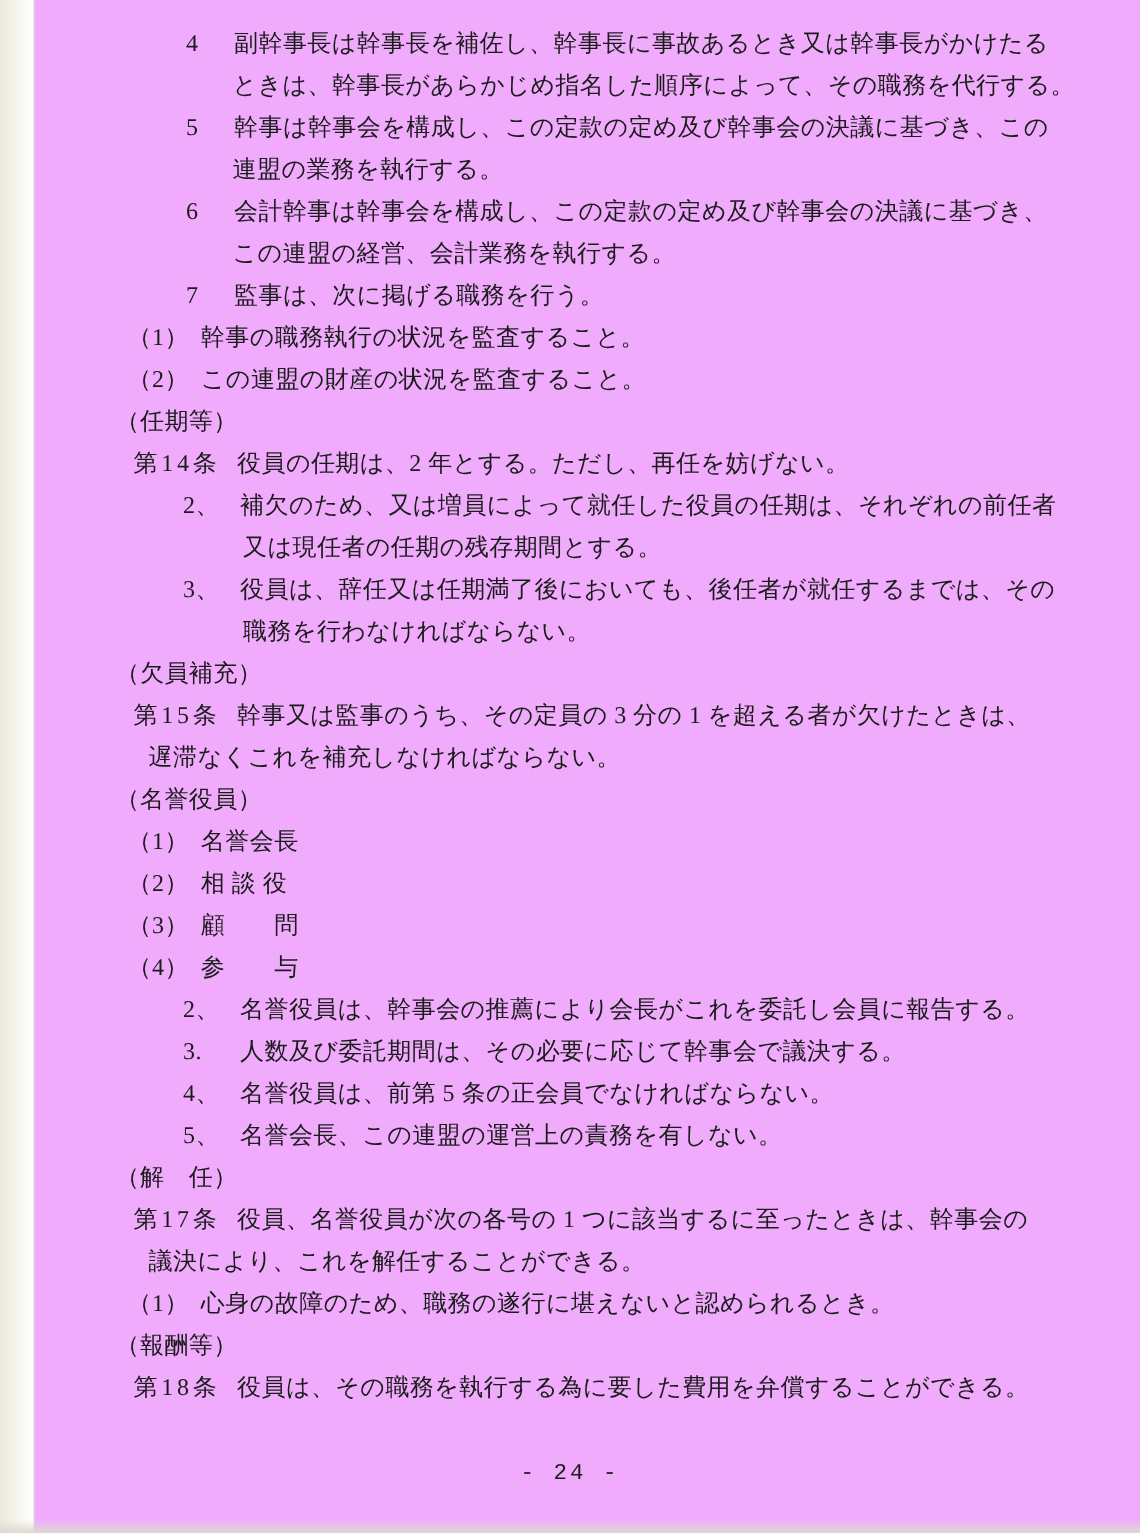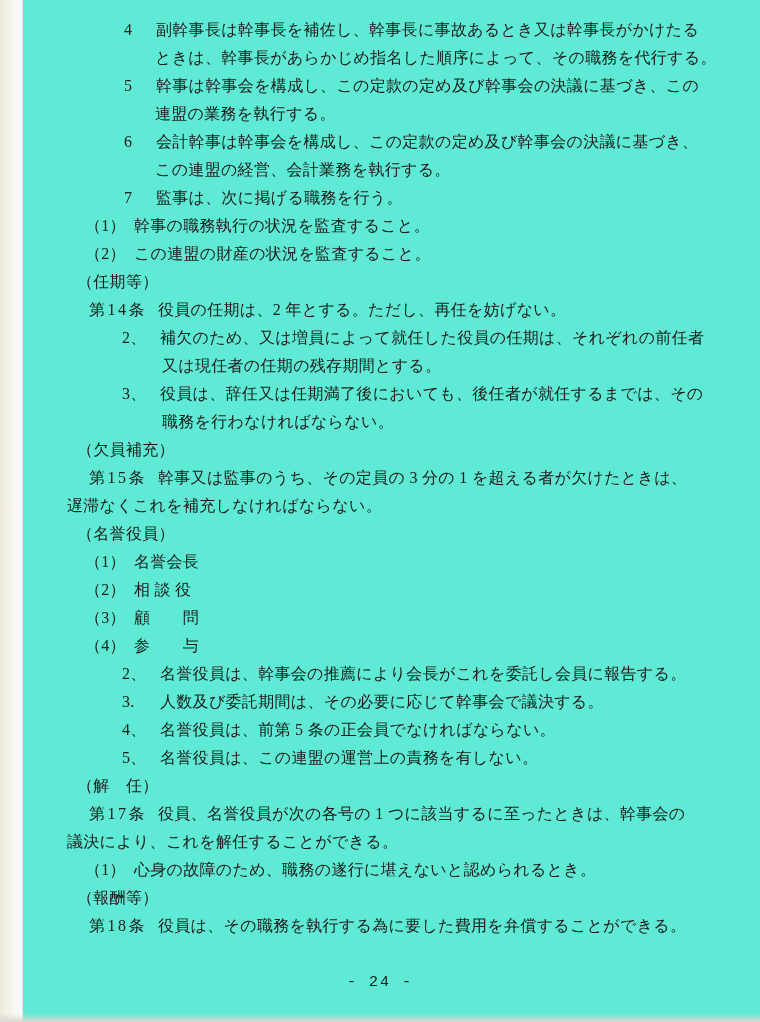--- a/index.html
+++ b/index.html
@@ -6,21 +6,21 @@
   body{
     width:760px;height:1022px;
     background:#ffffff;
     font-family:"Liberation Serif","DejaVu Serif",serif;
     color:#1b1b1b;
     overflow:hidden;
   }
   .page{
     position:relative;
     width:760px;height:1022px;
-    background:#5eead4;
+    background:#f0abfc;
   }
   
   .edge-left{
     position:absolute;left:0;top:0;bottom:0;width:22px;
     background:linear-gradient(to right,#ece9dd 0%,#f7f6ef 55%,#ffffff 100%);
     border-right:1px solid #e9e6d8;
   }
   .edge-bottom{
     position:absolute;left:0;right:0;bottom:0;height:9px;
     background:linear-gradient(to bottom,rgba(255,255,255,0),#dcd9d0);
@@ -37,21 +37,21 @@
   .ln .num{display:inline-block;}
   
   .item{padding-left:124px;}
   .item .num{width:32px;}
   .item-cont{padding-left:155px;}
   .sub{padding-left:85px;}
   .sub .mark{display:inline-block;margin-right:8px;}
   .heading{padding-left:77px;}
   .article{padding-left:89px;}
   .article .num{letter-spacing:2.5px;margin-right:11px;}
-  .article-cont{padding-left:67px;}
+  .article-cont{padding-left:99px;}
   .para{padding-left:122px;}
   .para .num{width:38px;}
   .para-cont{padding-left:162px;}
   .page-number{
     position:absolute;left:0;right:0;top:974px;
     text-align:center;
     font-size:15px;letter-spacing:2px;font-family:Liberation Mono, monospace;
   }
 </style>
 </head>
@@ -83,21 +83,21 @@
     <div class="ln article-cont"><span class="txt">遅滞なくこれを補充しなければならない。</span></div>
 
     <div class="ln heading"><span class="txt">（名誉役員）</span></div>
     <div class="ln sub"><span class="mark">（1）</span><span class="txt">名誉会長</span></div>
     <div class="ln sub"><span class="mark">（2）</span><span class="txt">相 談 役</span></div>
     <div class="ln sub"><span class="mark">（3）</span><span class="txt">顧　　問</span></div>
     <div class="ln sub"><span class="mark">（4）</span><span class="txt">参　　与</span></div>
     <div class="ln para"><span class="num">2、</span><span class="txt">名誉役員は、幹事会の推薦により会長がこれを委託し会員に報告する。</span></div>
     <div class="ln para"><span class="num">3.</span><span class="txt">人数及び委託期間は、その必要に応じて幹事会で議決する。</span></div>
     <div class="ln para"><span class="num">4、</span><span class="txt">名誉役員は、前第 5 条の正会員でなければならない。</span></div>
-    <div class="ln para"><span class="num">5、</span><span class="txt">名誉役員は、この連盟の運営上の責務を有しない。</span></div>
+    <div class="ln para"><span class="num">5、</span><span class="txt">名誉会長、この連盟の運営上の責務を有しない。</span></div>
 
     <div class="ln heading"><span class="txt">（解　任）</span></div>
     <div class="ln article"><span class="num">第17条</span><span class="txt">役員、名誉役員が次の各号の 1 つに該当するに至ったときは、幹事会の</span></div>
     <div class="ln article-cont"><span class="txt">議決により、これを解任することができる。</span></div>
     <div class="ln sub"><span class="mark">（1）</span><span class="txt">心身の故障のため、職務の遂行に堪えないと認められるとき。</span></div>
 
     <div class="ln heading"><span class="txt">（報酬等）</span></div>
     <div class="ln article"><span class="num">第18条</span><span class="txt">役員は、その職務を執行する為に要した費用を弁償することができる。</span></div>
   </div>
 

